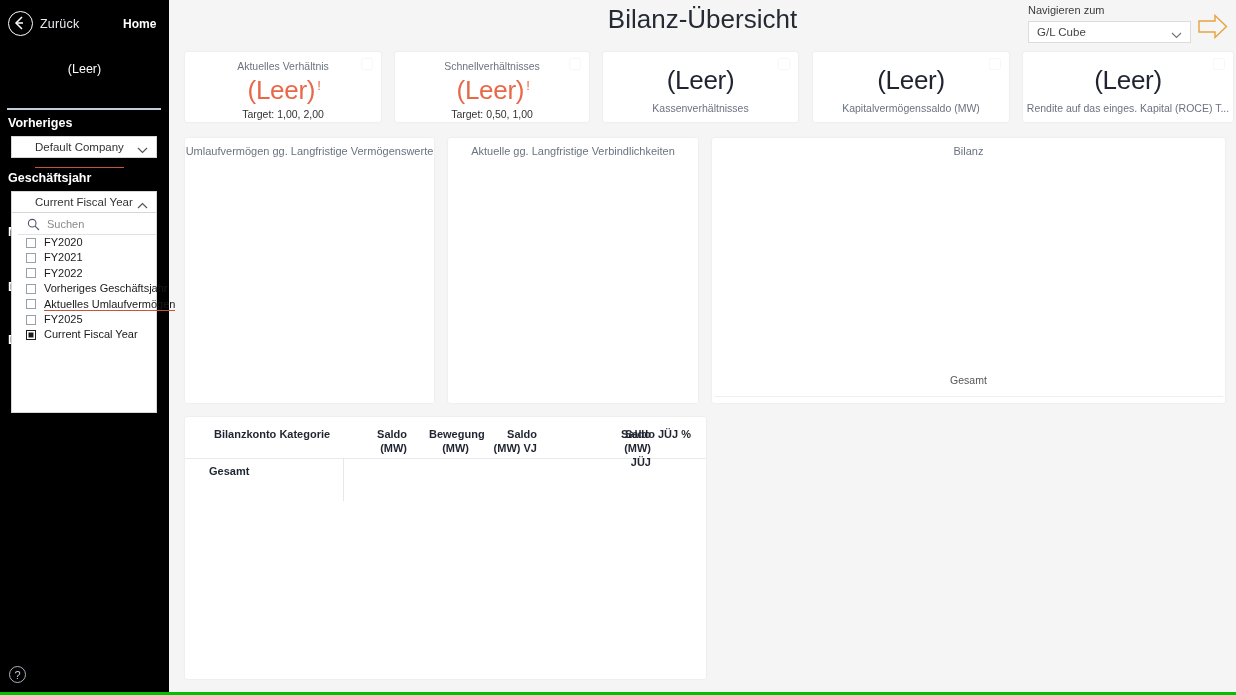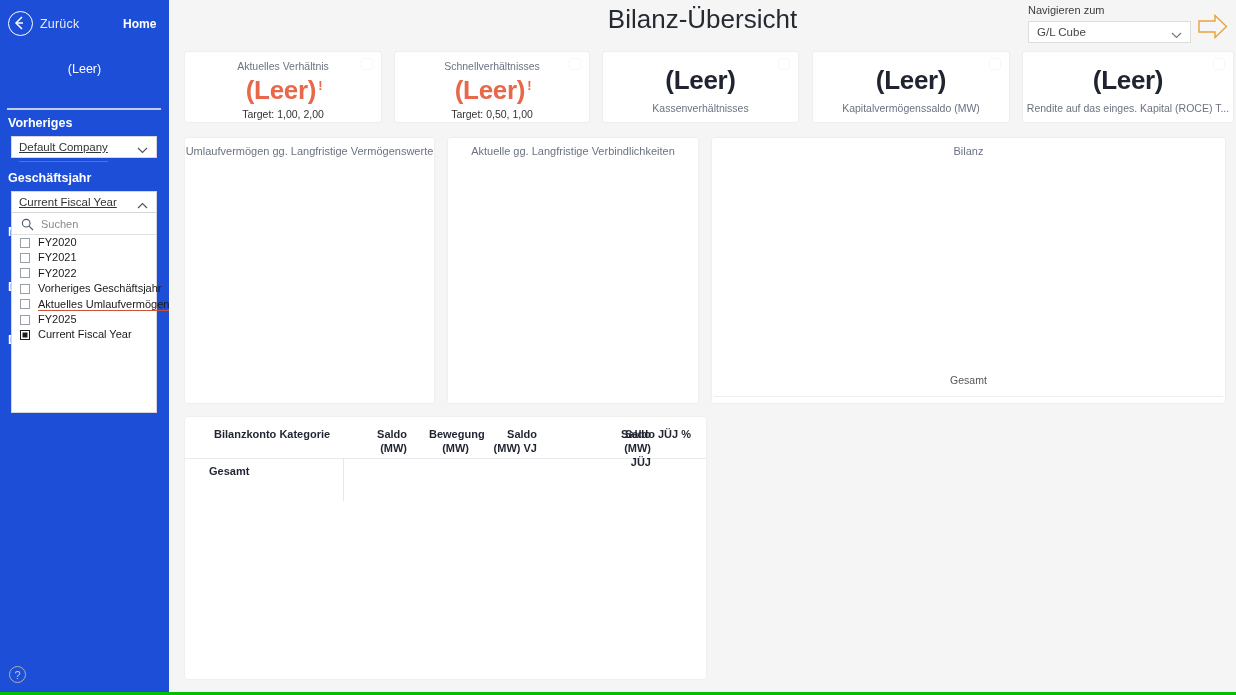--- a/index.html
+++ b/index.html
@@ -8,21 +8,21 @@
     font-family: "Liberation Sans", sans-serif;
     background: #f3f3f3;
     overflow: hidden;
   }
   #app { position: relative; width: 1236px; height: 695px; }
 
   
   .sidebar {
     position: absolute; left: 0; top: 0;
     width: 169px; height: 692px;
-    background: #1d4ed8;
+    background: #000000;
     color: #ffffff;
   }
   .nav-bar { position: absolute; left: 0; top: 6px; width: 169px; height: 34px; }
   .back-circle {
     position: absolute; left: 8px; top: 5px;
     width: 25px; height: 25px; border-radius: 50%;
     border: 1.6px solid #ffffff;
   }
   .back-circle svg { position: absolute; left: 3px; top: 3px; }
   .back-label {
@@ -50,34 +50,35 @@
   .lbl-m  { top: 225px; }
   .lbl-d1 { top: 280px; }
   .lbl-d2 { top: 333px; }
 
   .combo {
     position: absolute; left: 11px; width: 146px; height: 22px;
     background: #ffffff; border: 1px solid #d6d6d6;
     font-size: 11.5px; color: #333;
   }
   .combo .val {
-    position: absolute; left: 7px; top: 4px;
+    position: absolute; left: 23px; top: 4px;
     border-bottom: 1.6px solid #c8553a;
-    padding-bottom: 8px; line-height: 12px; text-decoration: underline;
+    padding-bottom: 14px; line-height: 12px;
   }
   .combo .chev { position: absolute; right: 8px; top: 7px; }
   .combo-company { top: 136px; }
   .combo-fy { top: 191px; }
 
   
   .slicer-panel {
     position: absolute; left: 11px; top: 213px;
     width: 146px; height: 200px;
     background: #ffffff; border: 1px solid #d6d6d6; border-top: none;
     z-index: 30;
+    padding-left: 6px;
   }
   .slicer-search {
     position: relative; height: 22px; border-bottom: 1px solid #e2e2e2;
   }
   .slicer-search .mag { position: absolute; left: 9px; top: 4px; }
   .slicer-search .ph {
     position: absolute; left: 29px; top: 5px;
     font-size: 11px; color: #8a8a8a;
   }
   .slicer-item {
@@ -127,21 +128,21 @@
     position: absolute; top: 52px; height: 70px;
     background: #ffffff; border-radius: 2px;
     box-shadow: 0 0 2px rgba(0,0,0,.10);
   }
   .kpi .cap {
     position: absolute; left: 0; right: 0; text-align: center;
     font-size: 10.5px; color: #6b7280;
   }
   .kpi .big {
     position: absolute; left: 0; right: 0; text-align: center;
-    font-size: 26px; font-weight: 700; letter-spacing: -.3px;
+    font-size: 26px; font-weight: 400; letter-spacing: -.3px;
   }
   .kpi .bang { font-size: 13px; vertical-align: top; position: relative; top: 3px; left: 2px; }
   .kpi .target {
     position: absolute; left: 0; right: 0; text-align: center;
     font-size: 10.5px; color: #333; top: 56px;
   }
   .kpi .hovericon {
     position: absolute; right: 8px; top: 6px;
     width: 12px; height: 12px; opacity: .05;
     border: 1px solid #666; border-radius: 2px;

